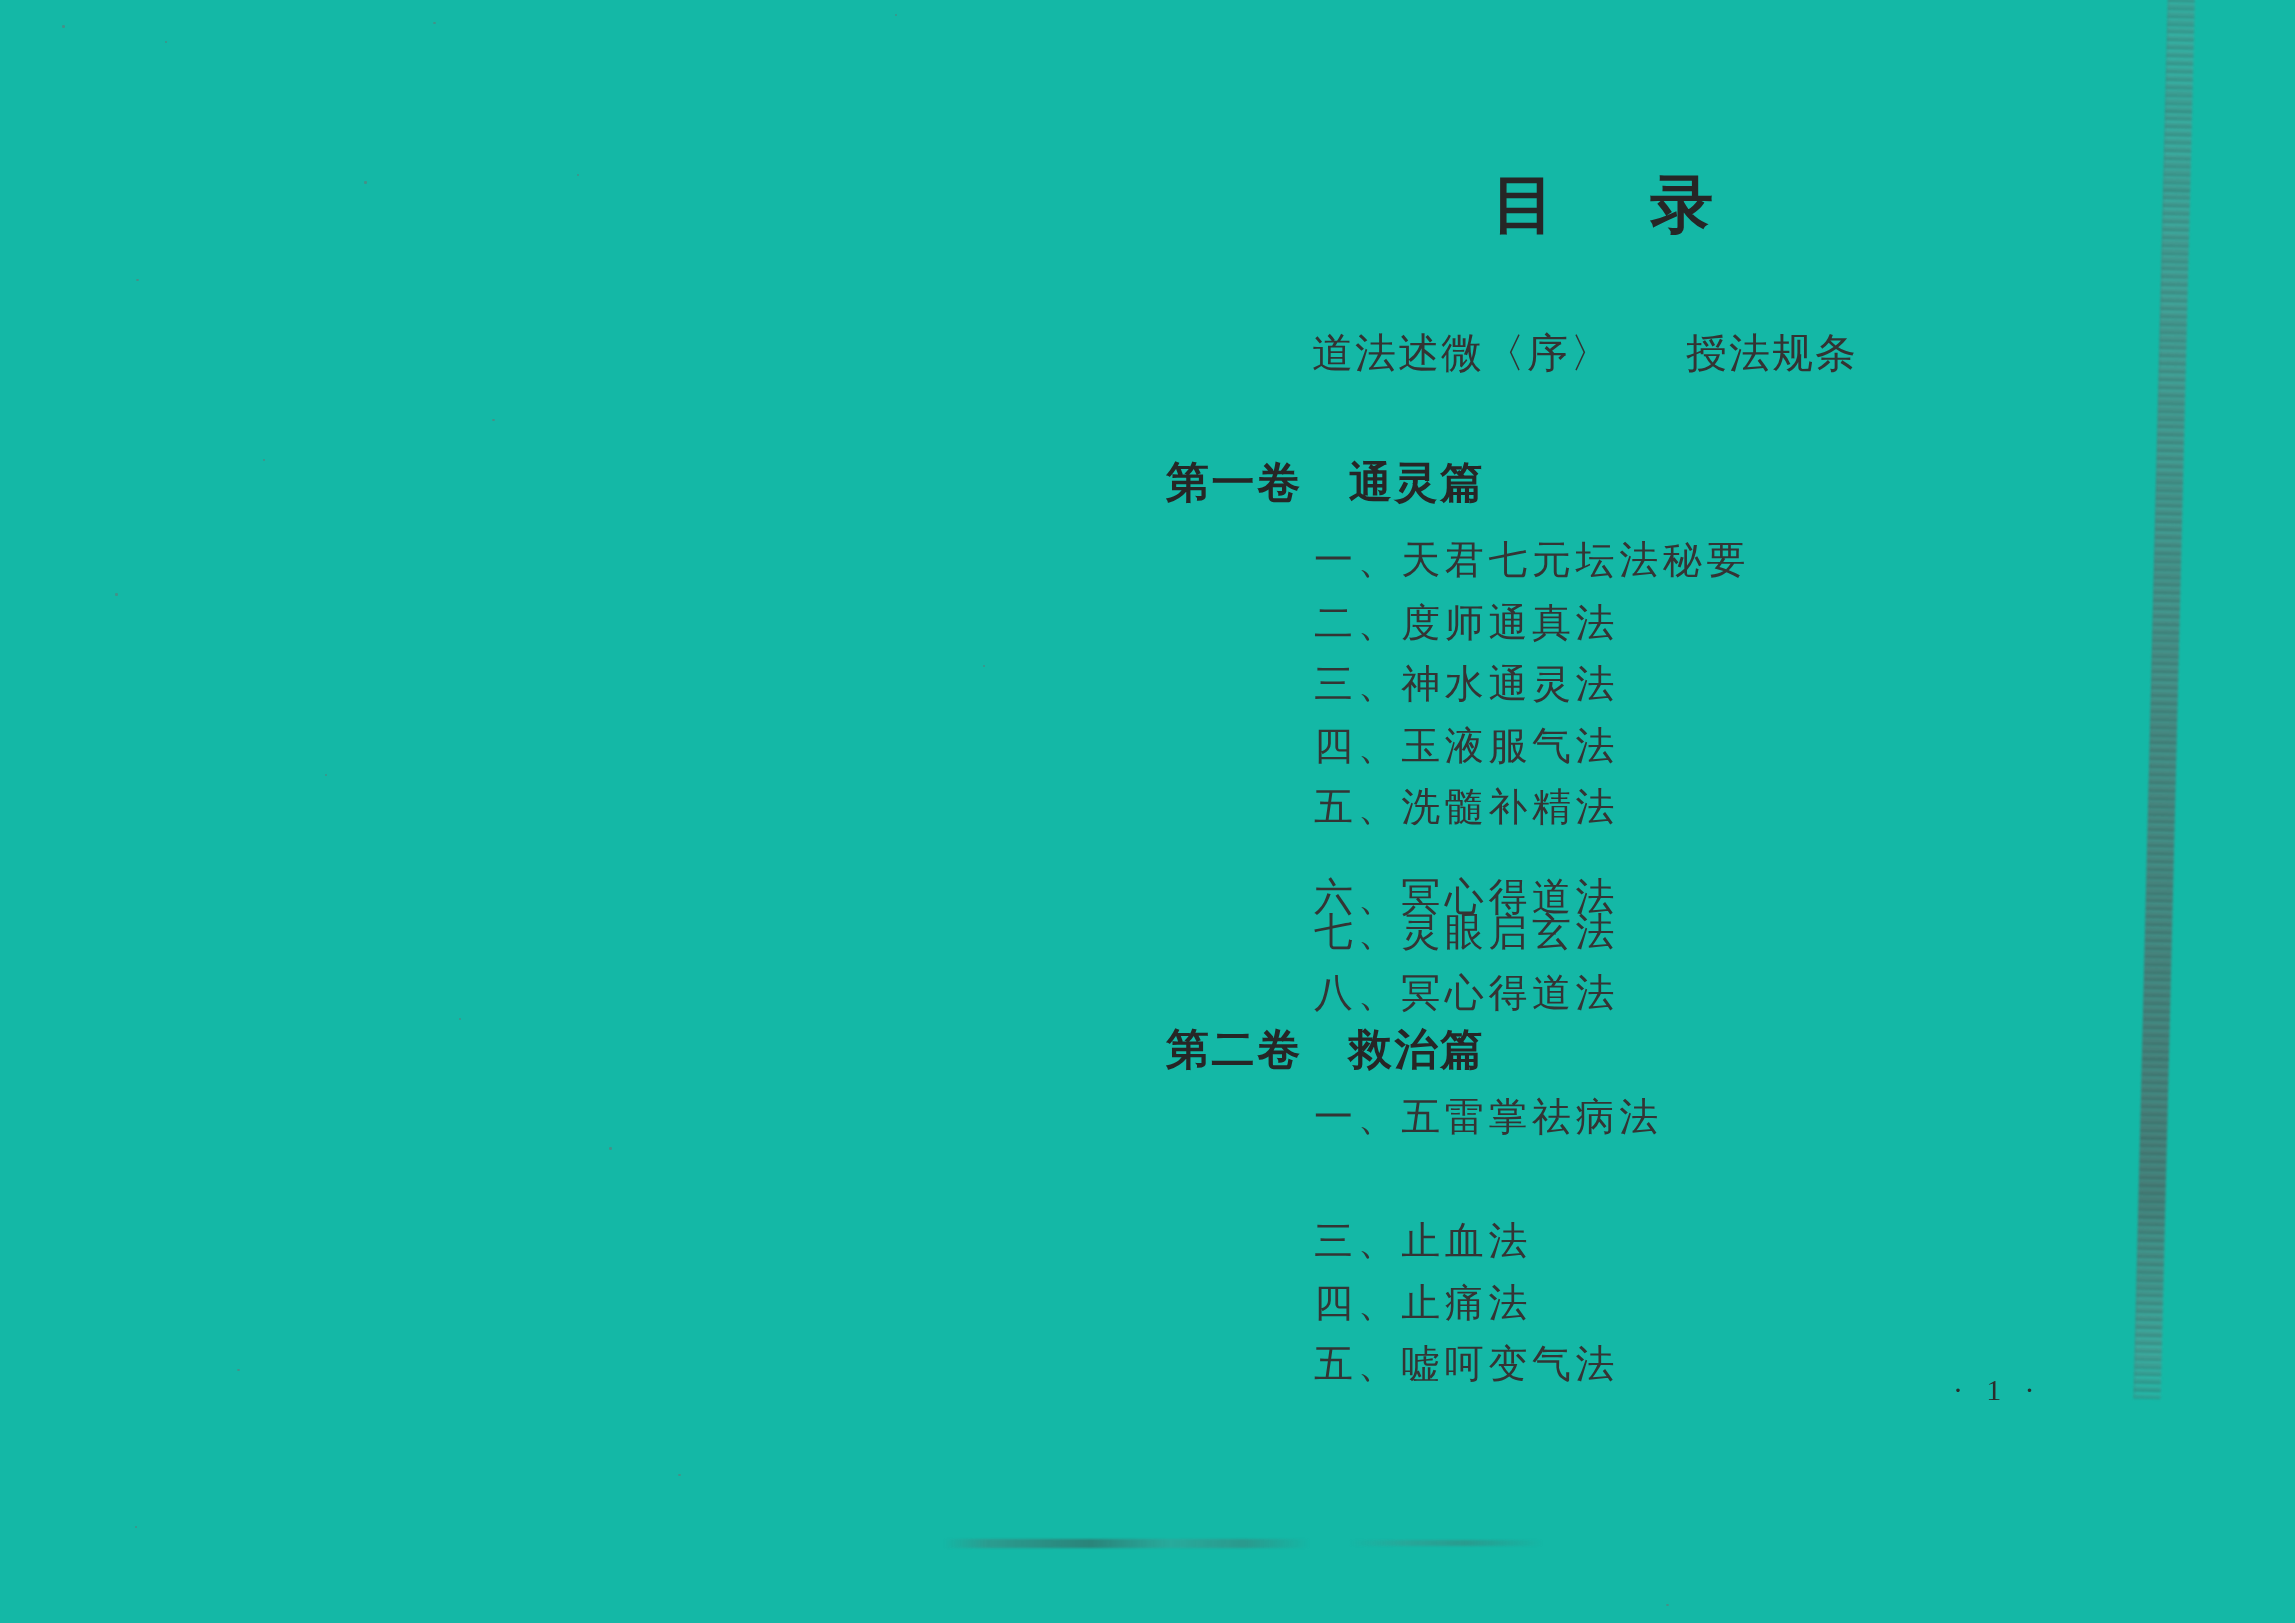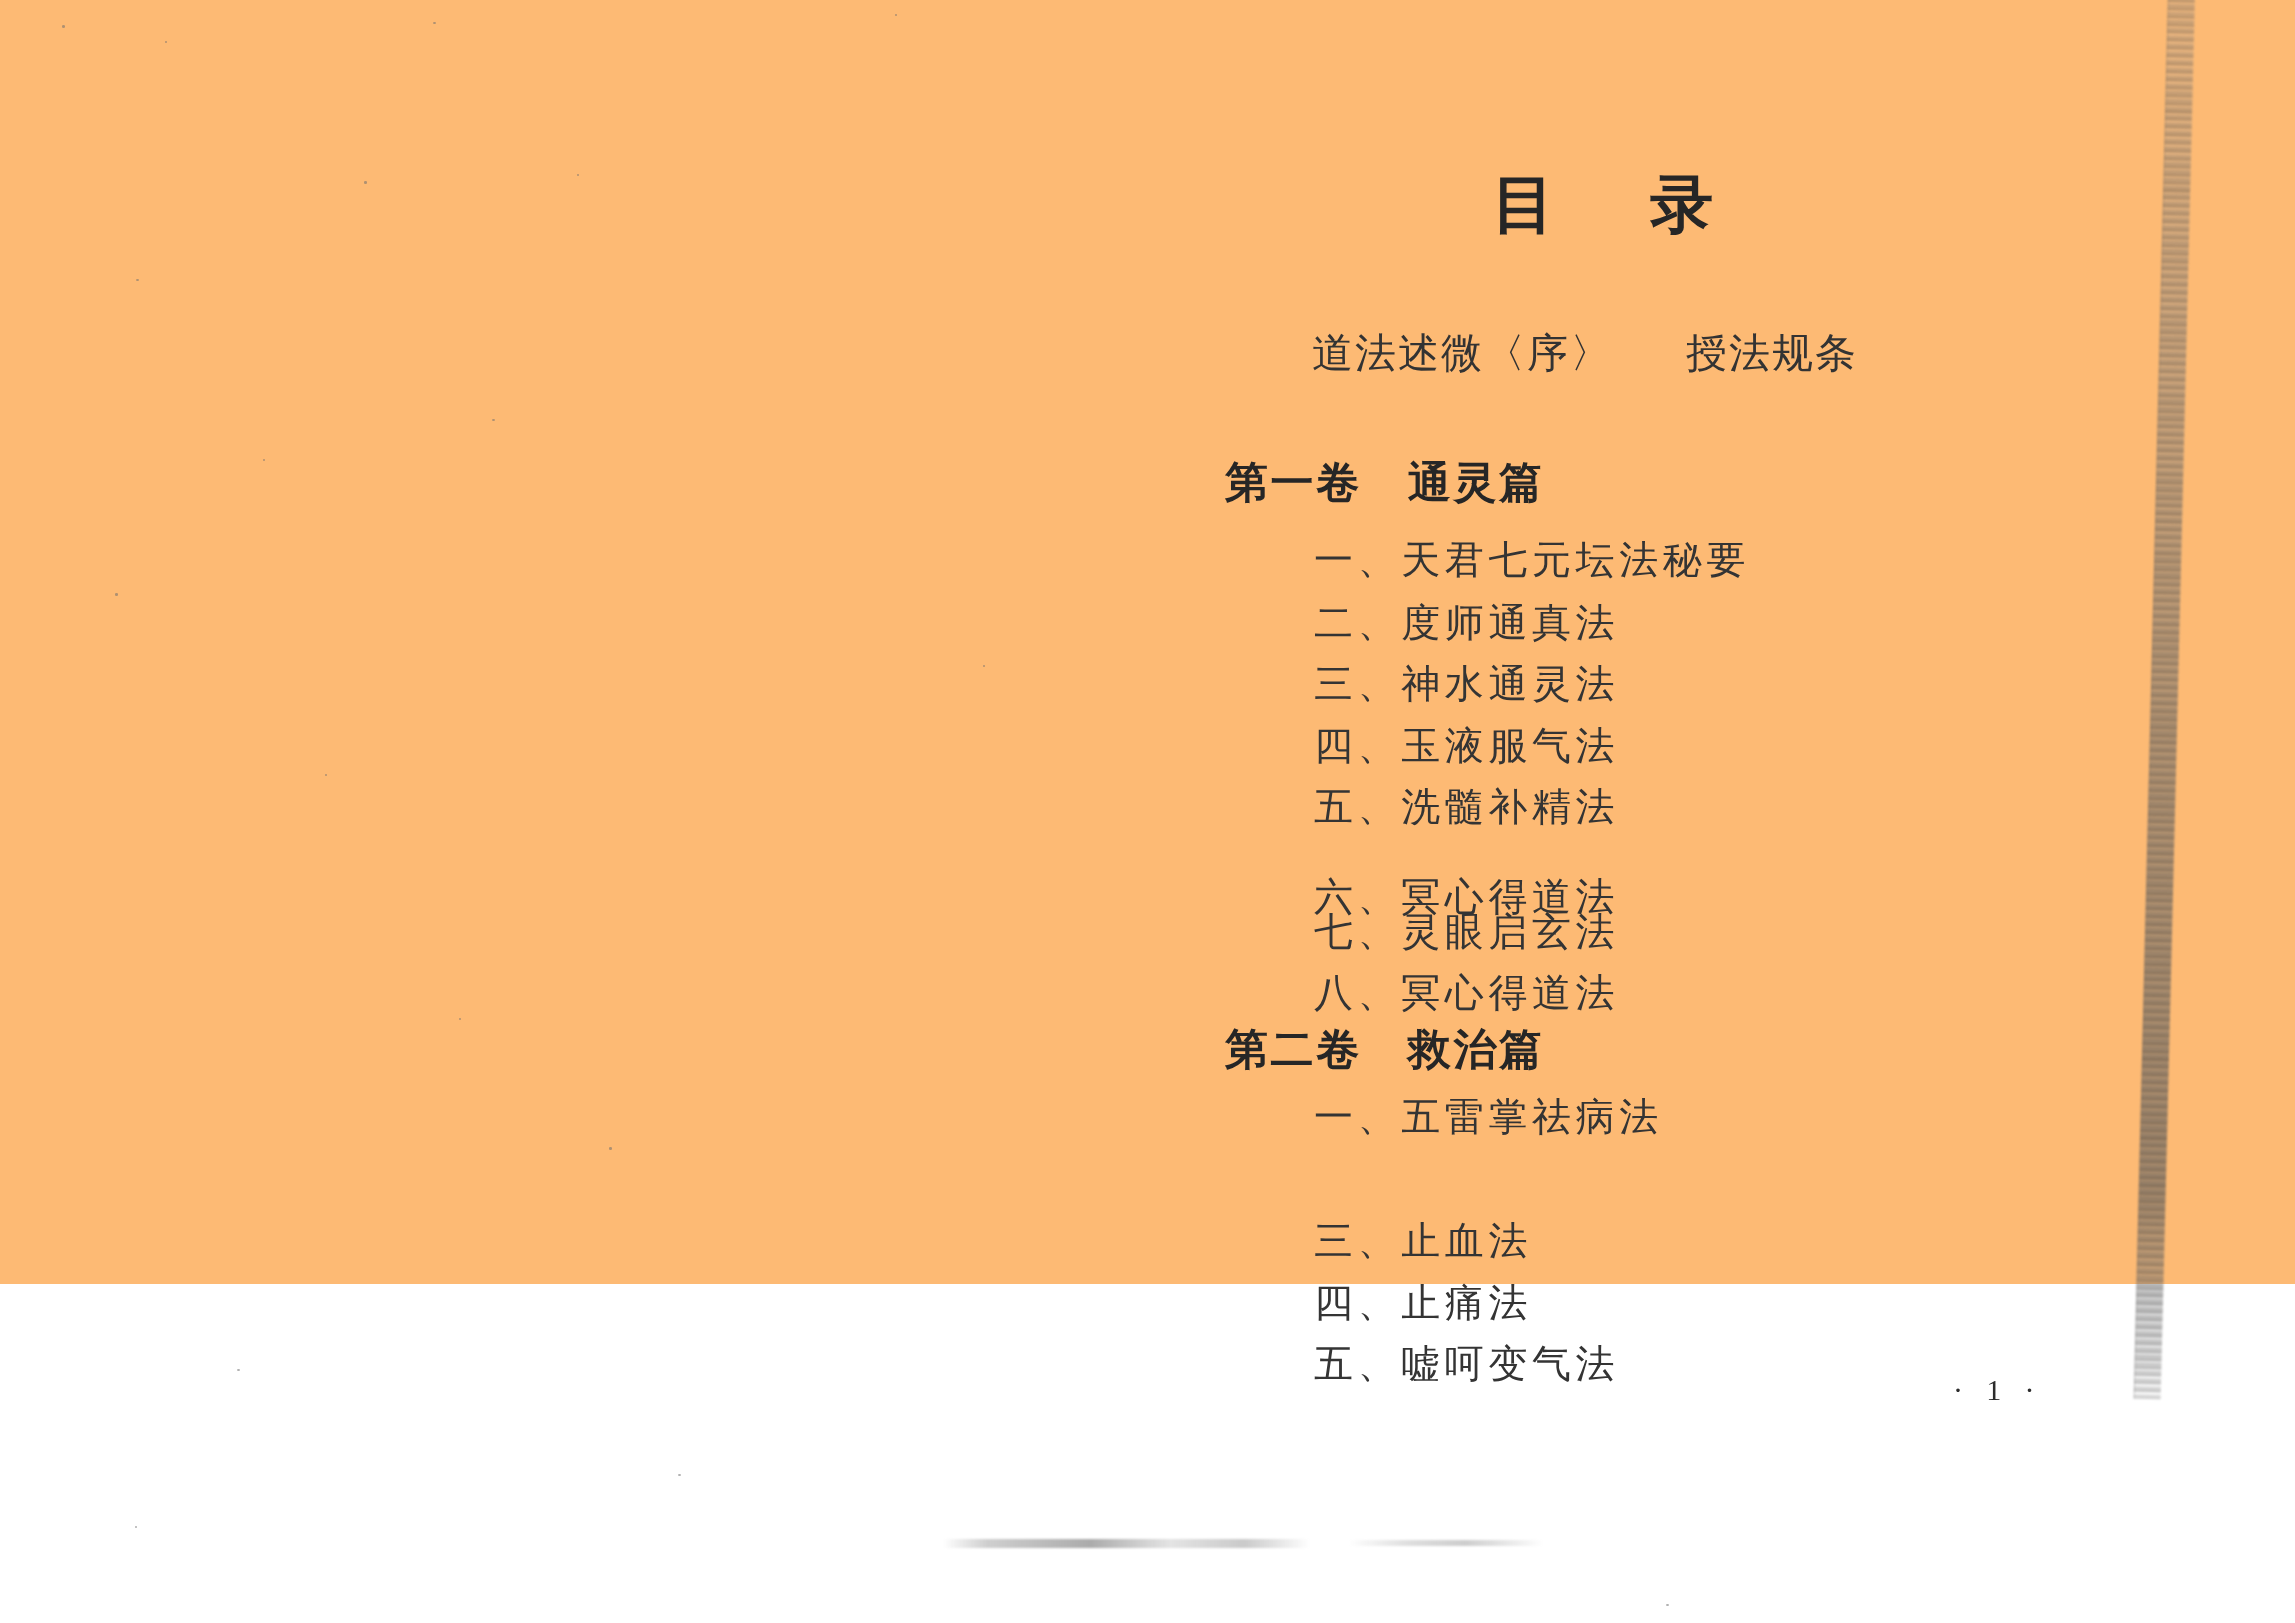--- a/index.html
+++ b/index.html
@@ -4,22 +4,22 @@
 <style>
   html, body {
     margin: 0; padding: 0;
     width: 2295px; height: 1623px;
     overflow: hidden;
     background: #ffffff;
     font-family: "Liberation Serif", "DejaVu Serif", serif;
   }
   .page {
     position: relative;
-    width: 2295px; height: 1284px;
-    background: #fdba74;
+    width: 2295px; height: 1623px;
+    background: #14b8a6;
     color: #2e2e2e;
   }
   
   .edge-shadow {
     position: absolute;
     left: 2168px; top: -7.9px;
     width: 26px; height: 1407px;
     transform: rotate(1.4deg);
     transform-origin: top left;
     background:
@@ -81,21 +81,21 @@
     font-size: 41px;
     letter-spacing: 2px;
     color: #333;
     white-space: nowrap;
   }
   .toc-row {
     position: absolute;
     white-space: nowrap;
   }
   .section-row {
-    left: 1225px;
+    left: 1166px;
     font-size: 43px;
     font-weight: bold;
     color: #262626;
     letter-spacing: 2.6px;
     display: flex;
     gap: 46px;
   }
   .item-row {
     left: 1314px;
     font-size: 39px;

